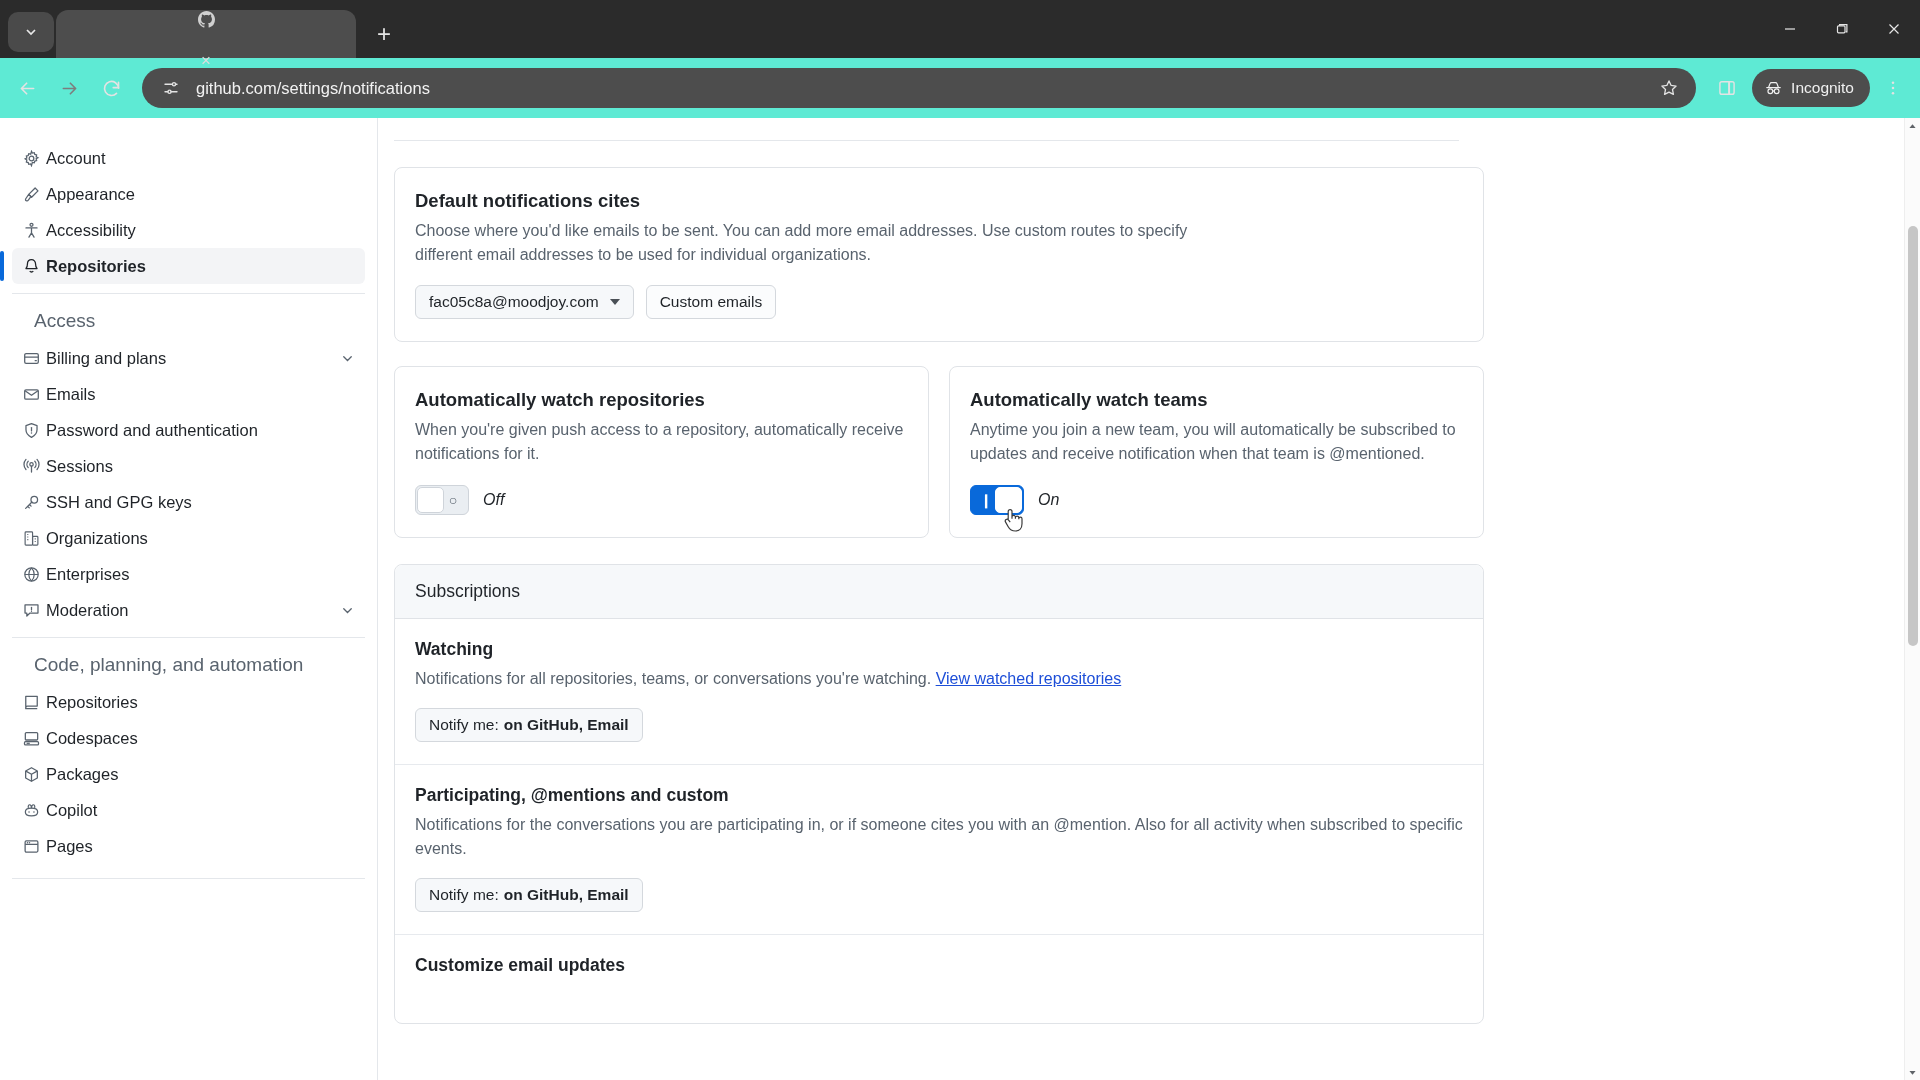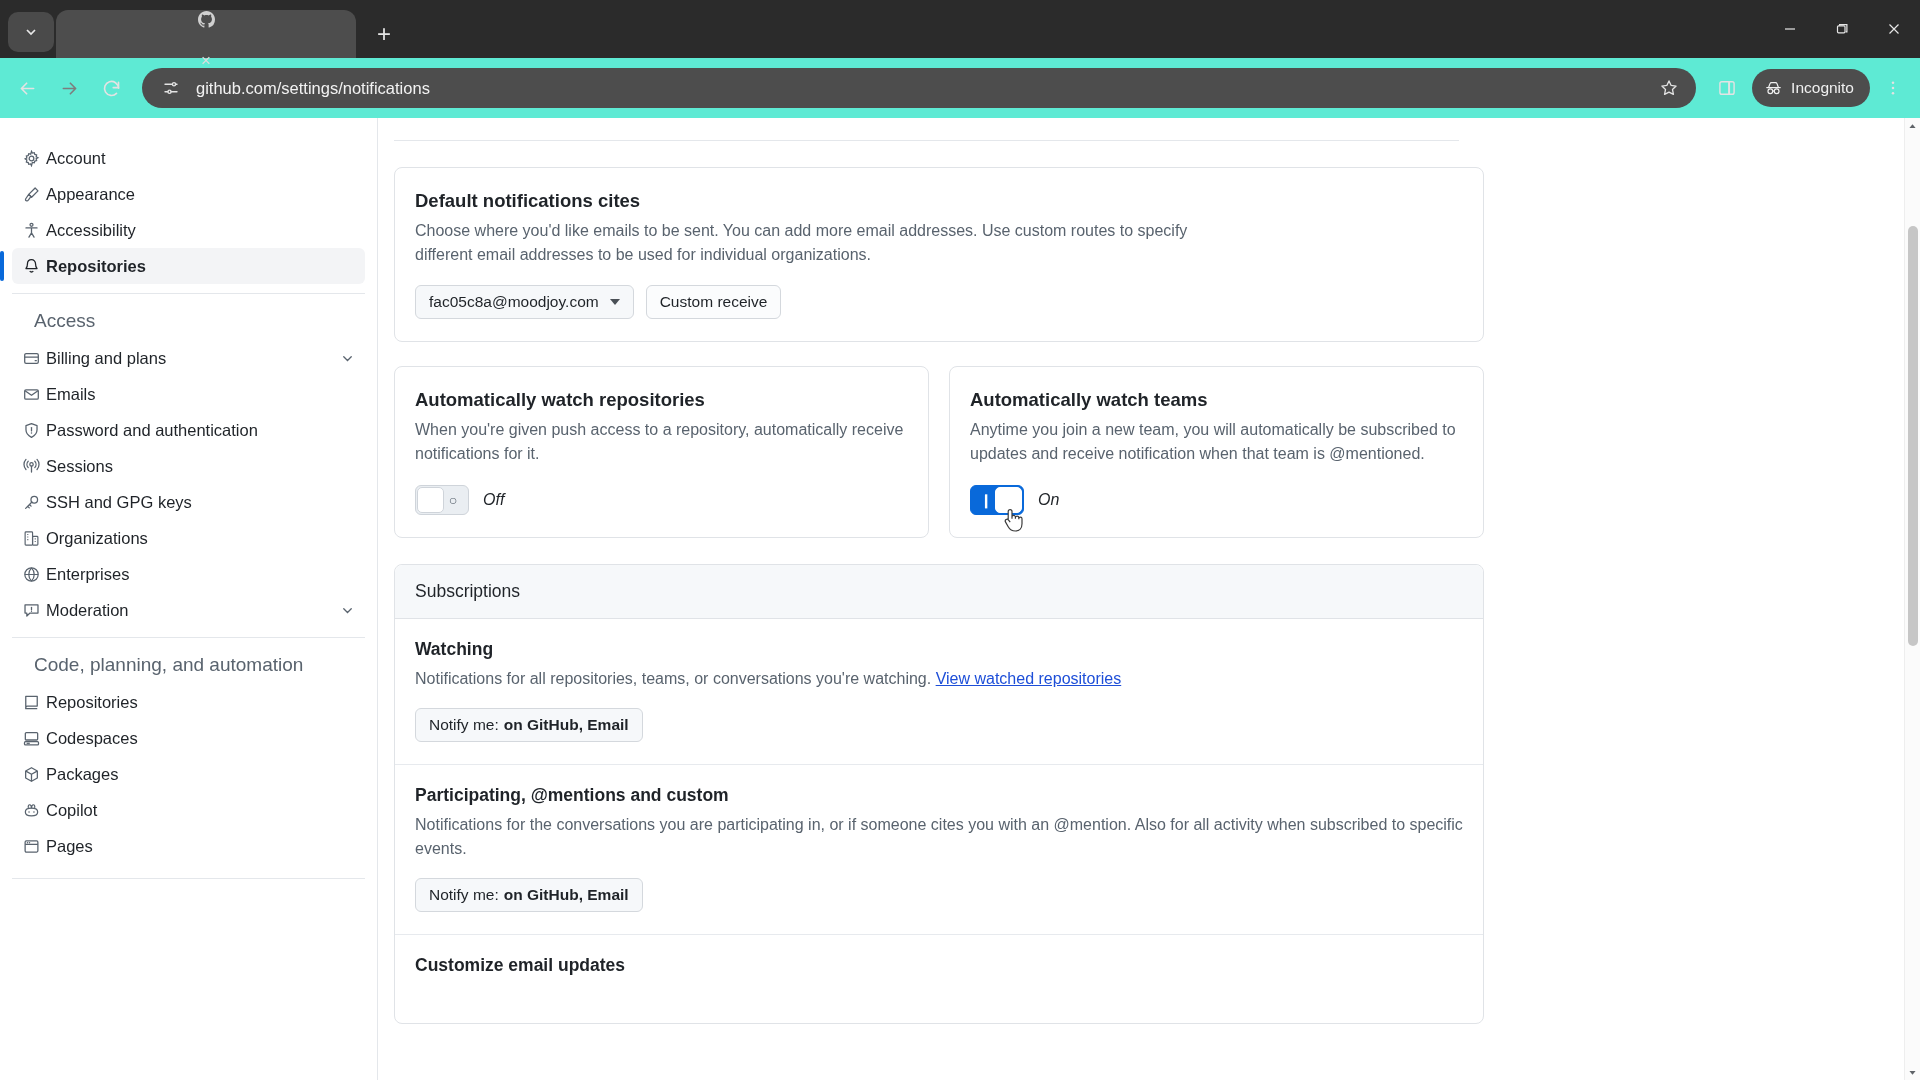--- a/index.html
+++ b/index.html
@@ -539,21 +539,21 @@
 
         <section class="card">
           <div class="card-pad">
             <h2 class="card-title">Default notifications cites</h2>
             <p class="card-desc">Choose where you'd like emails to be sent. You can add more email addresses. Use custom routes to specify different email addresses to be used for individual organizations.</p>
             <div class="row-controls">
               <button class="btn">
                 <span>fac05c8a@moodjoy.com</span>
                 <span class="caret"></span>
               </button>
-              <button class="btn btn-plain">Custom receive</button>
+              <button class="btn btn-plain">Custom emails</button>
             </div>
           </div>
         </section>
 
         <div class="two-col">
 
           <section class="card">
             <div class="card-pad">
               <h2 class="card-title">Automatically watch repositories</h2>
               <p class="card-desc">When you're given push access to a repository, automatically receive notifications for it.</p>

